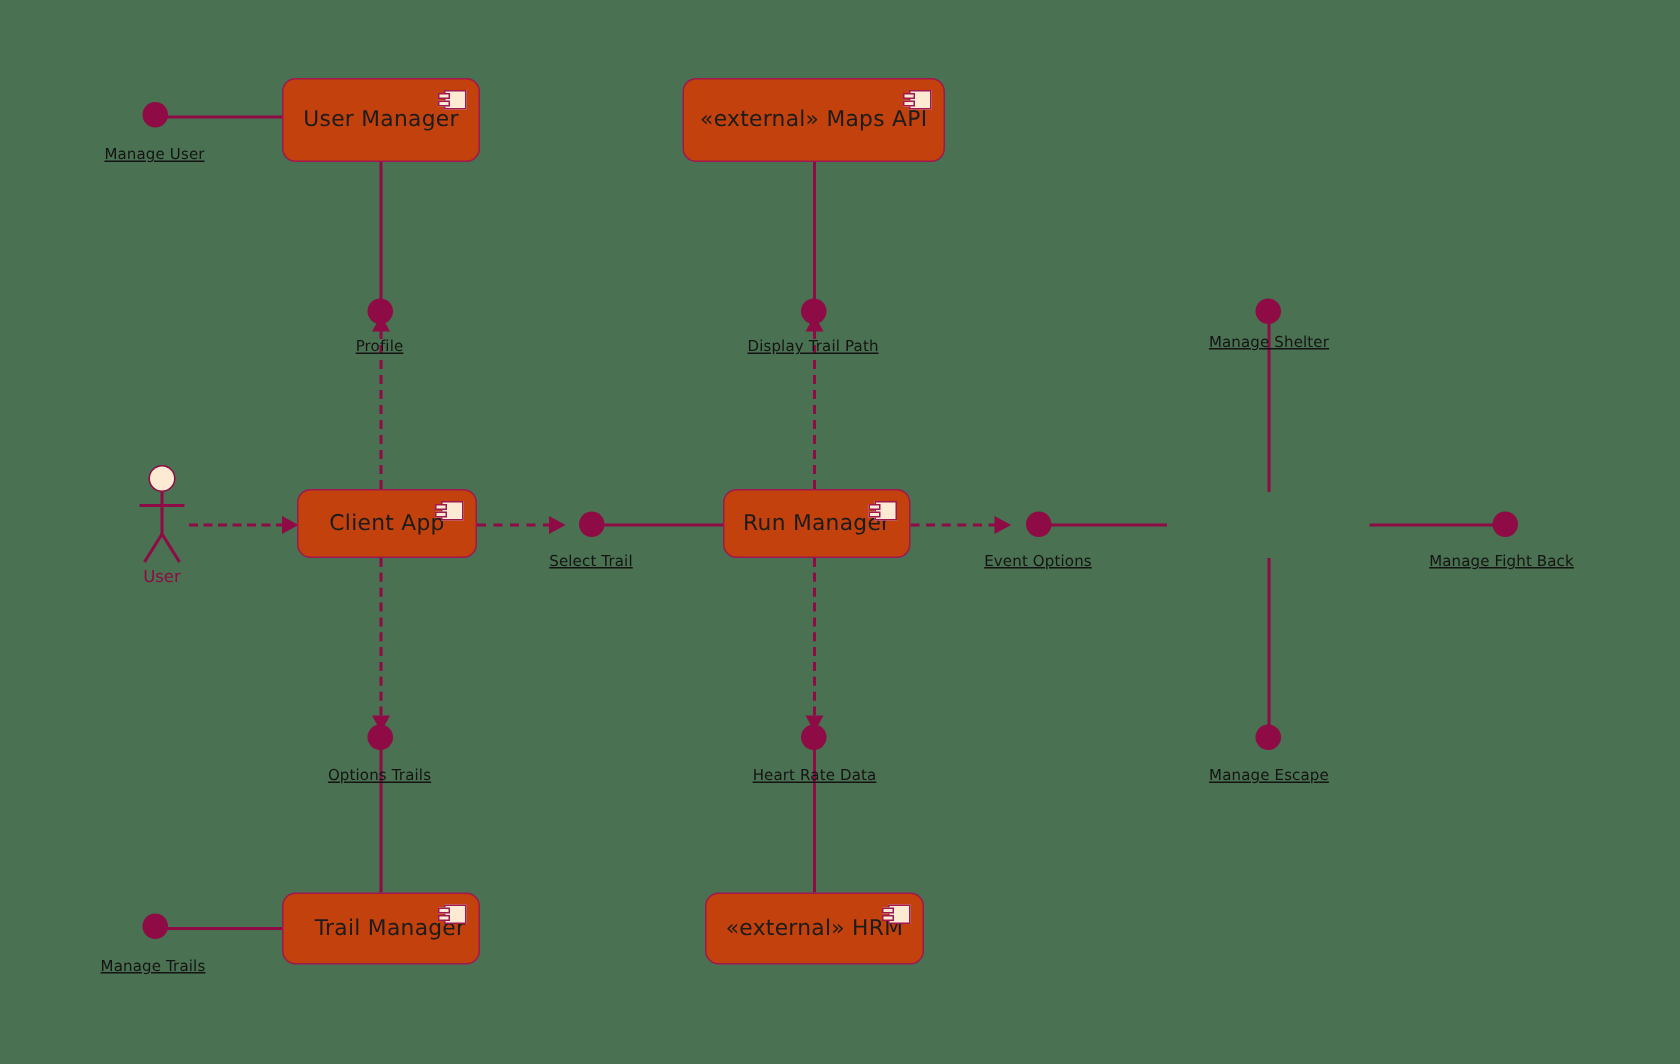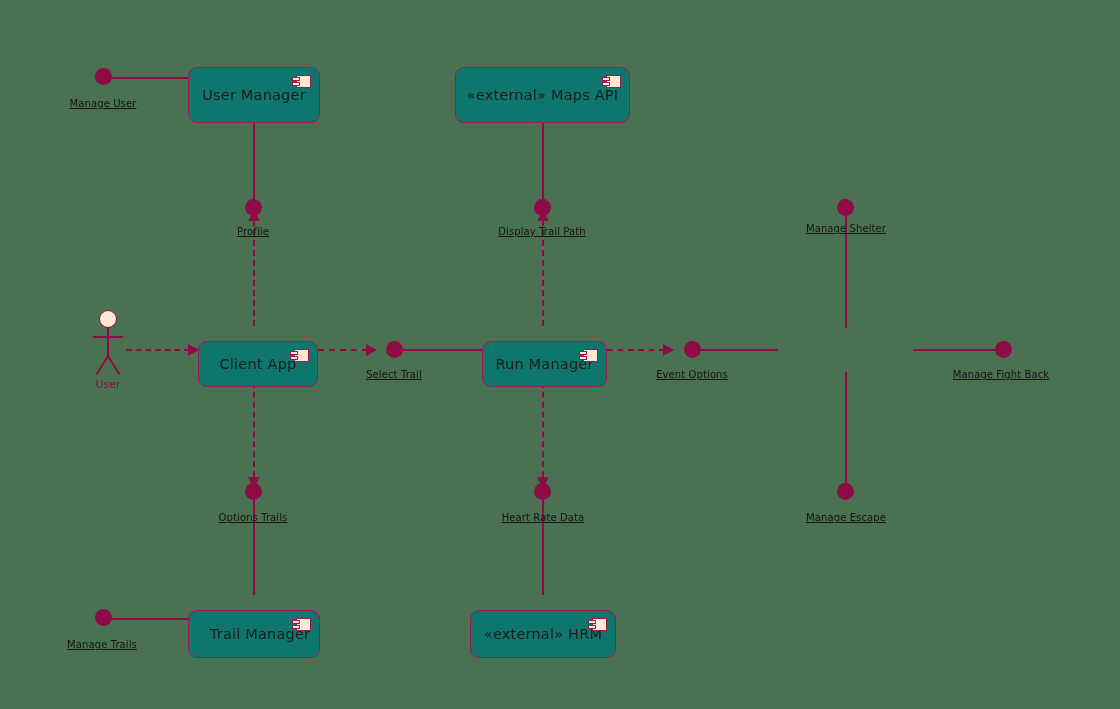--- a/index.html
+++ b/index.html
@@ -12,31 +12,30 @@
     width: 1120px;
     height: 709px;
     background: #4a7151;
     font-family: "DejaVu Sans", sans-serif;
     overflow: hidden;
   }
   
   .component {
     position: absolute;
     box-sizing: border-box;
-    background: #0f766e;
+    background: #c2410c;
     border: 1.6px solid #a01850;
     border-radius: 9px;
     display: flex;
     align-items: center;
     justify-content: center;
     color: #1c1c1c;
     font-size: 14.5px;
     letter-spacing: .2px;
     z-index: 6;
-    margin-top: 15px;
   }
   .component .clabel {
     display: block;
     text-align: center;
     padding: 0 8px;
     white-space: nowrap;
   }
   
   .comp-icon {
     position: absolute;

